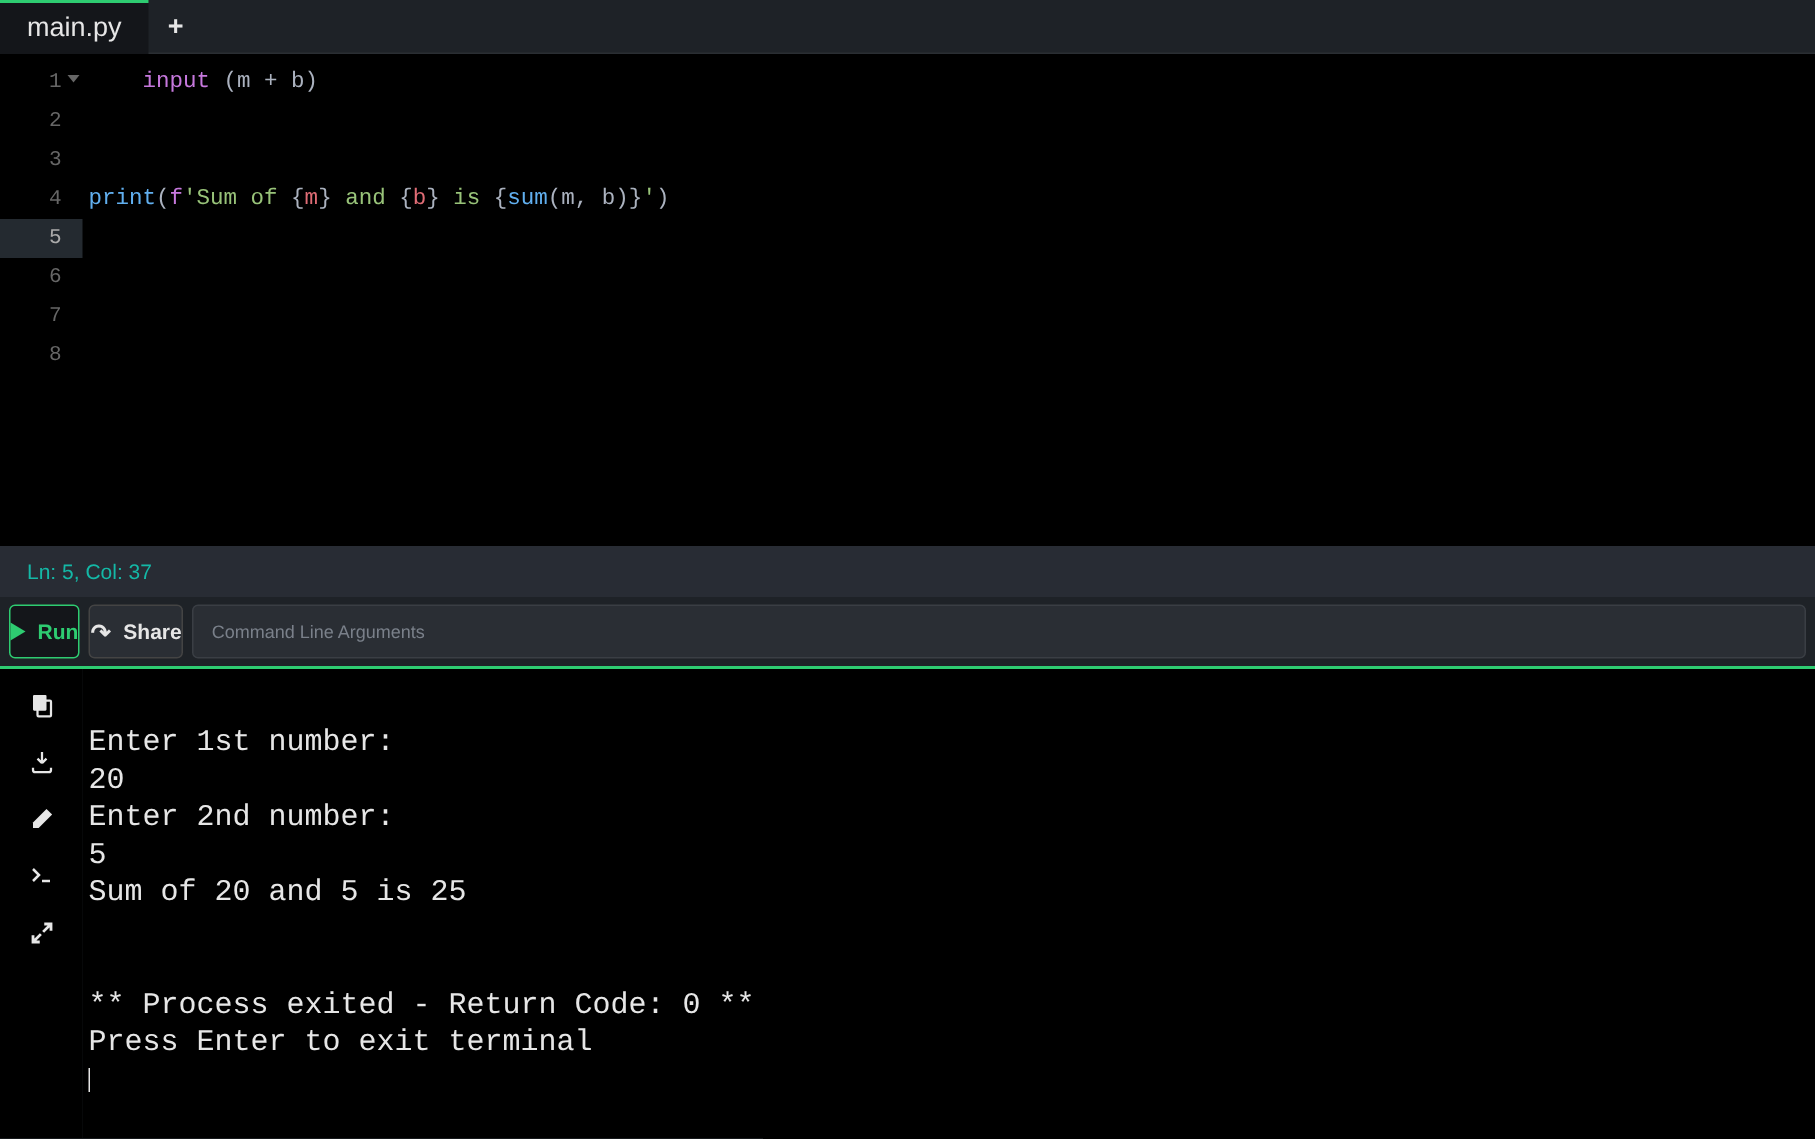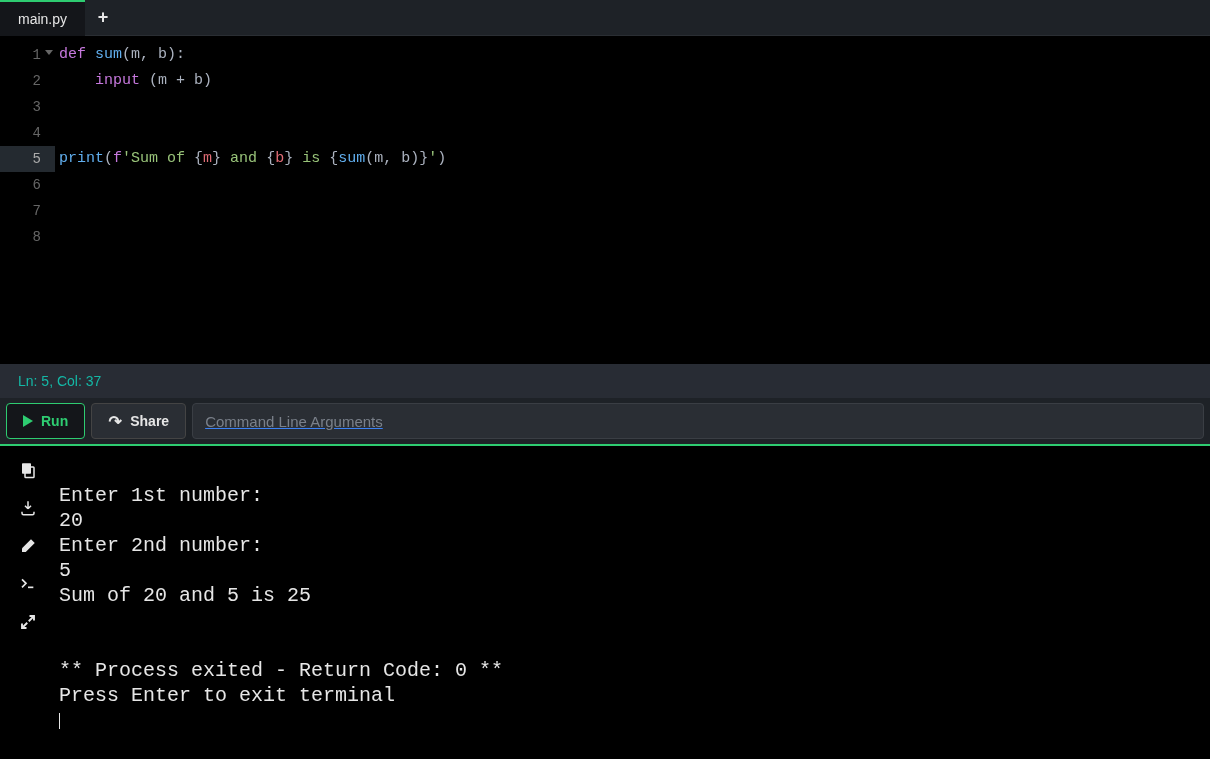--- a/index.html
+++ b/index.html
@@ -18,21 +18,21 @@
   align-items: center;
   border-bottom: 1px solid #2a2e33;
 }
 .tab {
   background: #14161a;
   height: 36px;
   padding: 0 18px;
   display: flex;
   align-items: center;
   color: #e6e6e6;
-  font-size: 14px;
+  font-size: 18px;
   border-top: 2px solid #2ecc71;
   cursor: pointer;
 }
 .tab-add {
   width: 36px;
   height: 36px;
   display: flex;
   align-items: center;
   justify-content: center;
   color: #e6e6e6;
@@ -103,21 +103,21 @@
 .toolbar {
   height: 46px;
   background: #1e2227;
   display: flex;
   align-items: center;
   padding: 0 6px;
   gap: 6px;
 }
 .btn {
   height: 36px;
-  padding: 0 16px;
+  padding: 0 0;
   border-radius: 4px;
   border: 1px solid #444;
   background: #2a2e34;
   color: #e6e6e6;
   font-size: 14px;
   font-weight: 600;
   display: flex;
   align-items: center;
   gap: 8px;
   cursor: pointer;
@@ -145,22 +145,21 @@
   color: #e6e6e6;
 }
 .cmd-input {
   flex: 1;
   height: 36px;
   background: #2a2e34;
   border: 1px solid #3a3e44;
   border-radius: 4px;
   color: #3b82f6;
   padding: 0 12px;
-  font-size: 15px;
-  text-decoration: underline;
+  font-size: 12px;
 }
 .cmd-input::placeholder { color: #7a808a; }
 .terminal-wrap {
   display: flex;
   height: 315px;
   border-top: 2px solid #2ecc71;
 }
 .term-sidebar {
   width: 55px;
   background: #000;
@@ -212,21 +211,20 @@
     <div class="gutter-line"><span>1</span><span class="fold-arrow"></span></div>
     <div class="gutter-line">2</div>
     <div class="gutter-line">3</div>
     <div class="gutter-line">4</div>
     <div class="gutter-line active">5</div>
     <div class="gutter-line">6</div>
     <div class="gutter-line">7</div>
     <div class="gutter-line">8</div>
   </div>
   <div class="code-area">
-    <div class="code-line"><span class="kw">def</span><span class="plain"> </span><span class="fn">sum</span><span class="punc">(m, b):</span></div>
     <div class="code-line"><span class="plain">    </span><span class="kw">input</span><span class="plain"> </span><span class="punc">(m + b)</span></div>
     <div class="code-line"></div>
     <div class="code-line"></div>
     <div class="code-line"><span class="fn">print</span><span class="punc">(</span><span class="kw">f</span><span class="str">'Sum of </span><span class="punc">{</span><span class="var">m</span><span class="punc">}</span><span class="str"> and </span><span class="punc">{</span><span class="var">b</span><span class="punc">}</span><span class="str"> is </span><span class="punc">{</span><span class="fn">sum</span><span class="punc">(m, b)</span><span class="punc">}</span><span class="str">'</span><span class="punc">)</span></div>
     <div class="code-line"></div>
   </div>
 </div>
 
 <div class="status-bar">
   <span>Ln: 5,  Col: 37</span>

